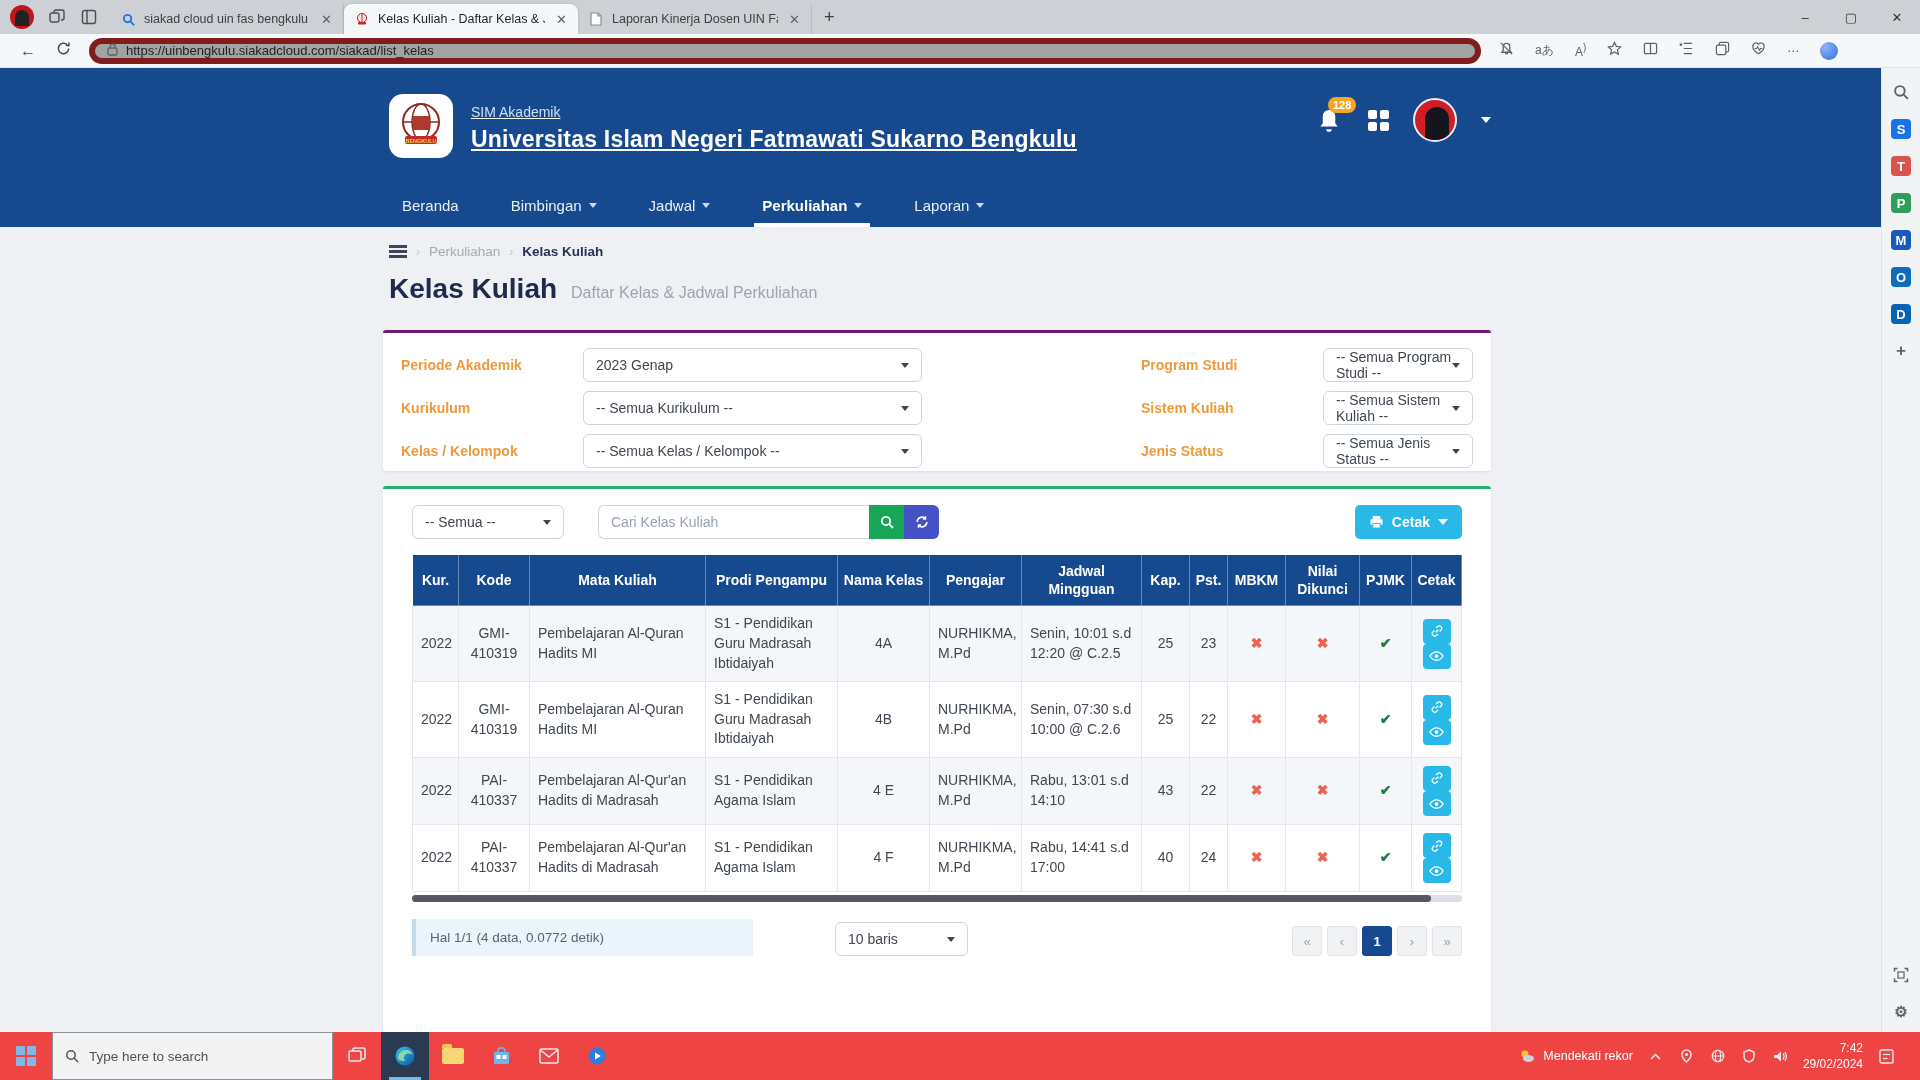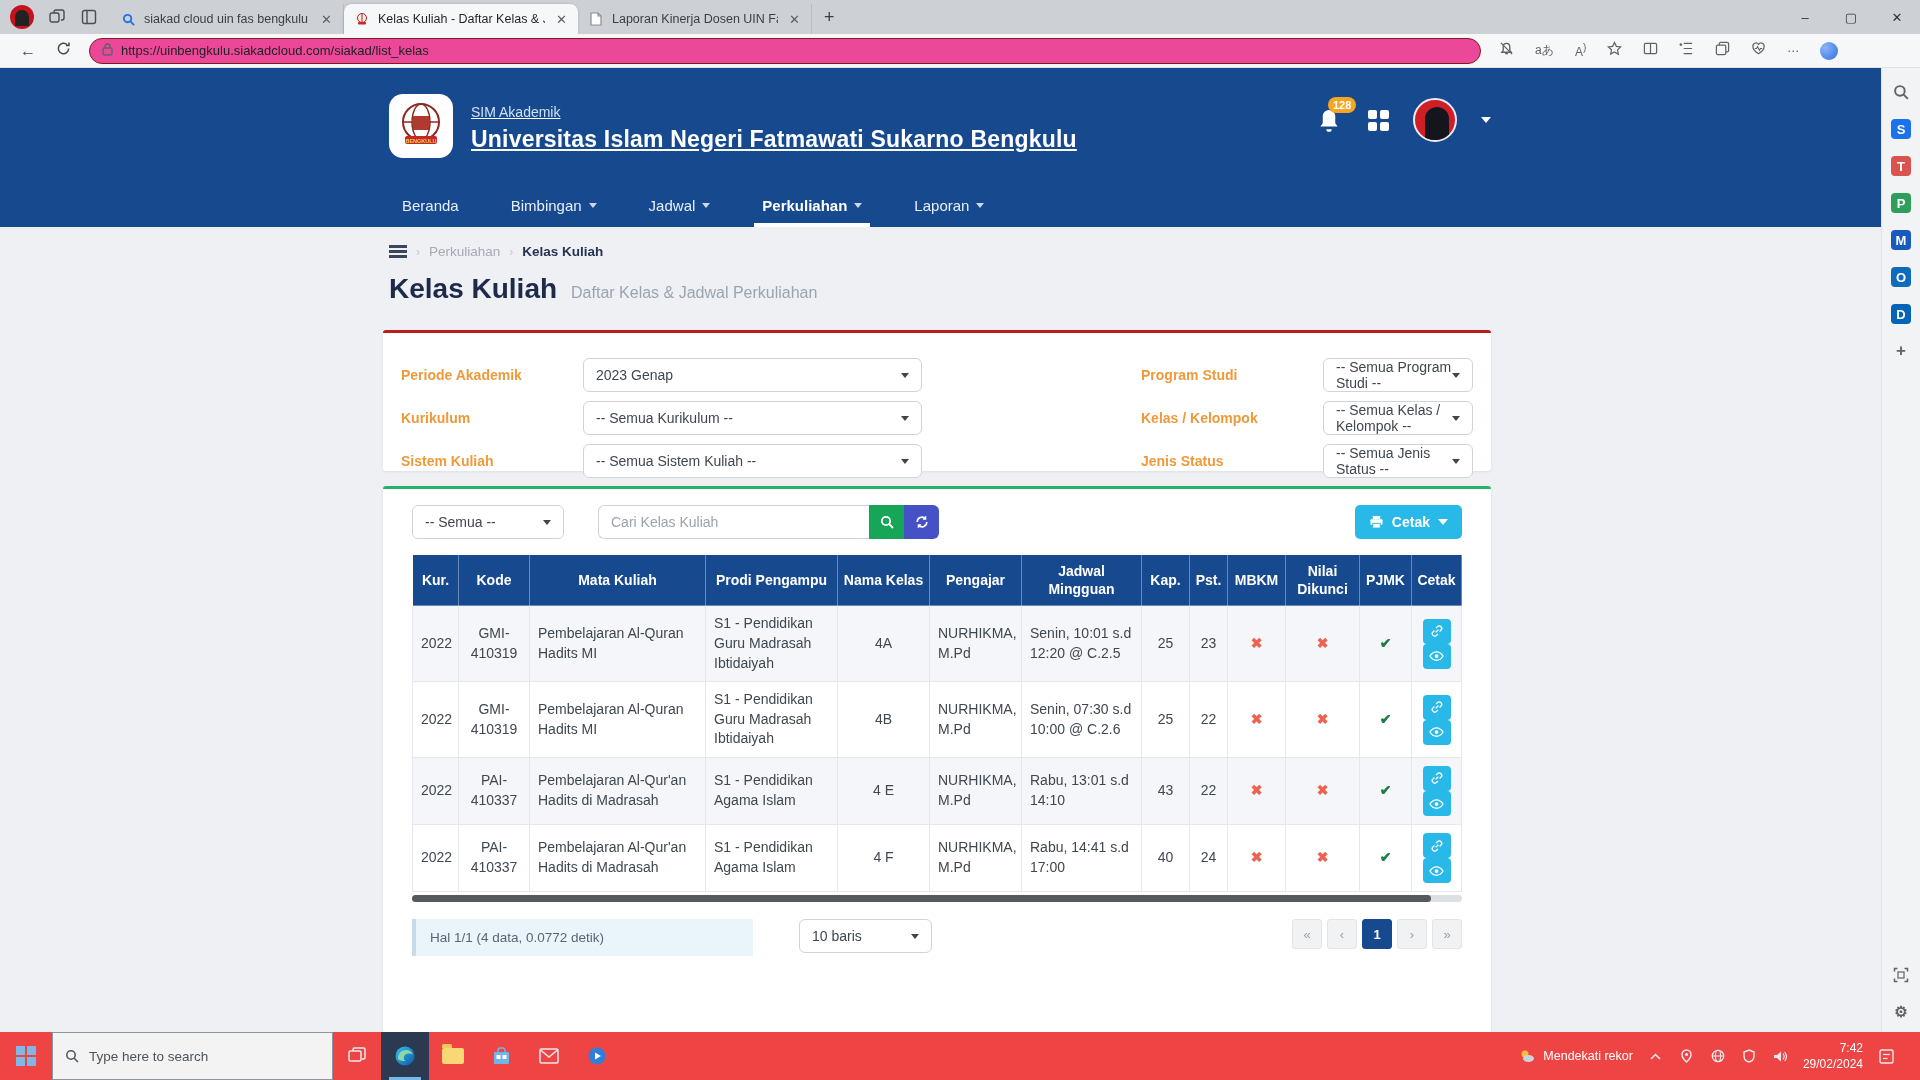--- a/index.html
+++ b/index.html
@@ -19,21 +19,21 @@
   .tab .title { flex:1; white-space:nowrap; overflow:hidden; }
   .tab .close { font-size:13px; color:#5d6065; padding:0 3px; }
   .fav { width:16px; height:16px; flex:0 0 16px; display:flex; align-items:center; justify-content:center; }
   .newtab { font-size:18px; color:#3b3e43; padding:0 12px; }
   .win-controls { margin-left:auto; display:flex; height:34px; }
   .win-btn { width:46px; height:34px; display:flex; align-items:center; justify-content:center; font-size:13px; color:#333; }
 
   
   .toolbar { position:absolute; top:34px; left:0; width:1920px; height:34px; background:#f6f7f8; border-bottom:1px solid #dfe1e5; display:flex; align-items:center; padding:0 10px; }
   .nav-ico { font-size:16px; color:#46494e; padding:0 10px; }
-  .urlbar { margin-left:8px; width:1392px; height:26px; background:#ec4899; border:1px solid #7f1d1d; border-radius:13px; display:flex; align-items:center; padding:0 12px; gap:8px; }
+  .urlbar { margin-left:8px; width:1392px; height:26px; background:#a3a3a3; border:6px solid #7f1d1d; border-radius:13px; display:flex; align-items:center; padding:0 12px; gap:8px; }
   .urlbar .url { font-size:13px; color:#202124; }
   .tool-icons { display:flex; align-items:center; gap:21px; margin-left:18px; color:#5f6368; }
   .tool-icons .txt { font-size:12px; color:#5f6368; }
   .copilot-dot { width:18px; height:18px; border-radius:50%; background:radial-gradient(circle at 30% 30%, #8ab4f8, #2f6fde); }
 
   
   .edge-rail { position:absolute; top:68px; right:0; width:39px; height:964px; background:#f2f3f5; border-left:1px solid #e1e3e6; display:flex; flex-direction:column; align-items:center; padding:14px 0 10px; gap:17px; }
   .rail-ico { width:20px; height:20px; display:flex; align-items:center; justify-content:center; font-size:13px; font-weight:bold; border-radius:4px; color:#fff; }
   .rail-spacer { flex:1; }
 
@@ -63,21 +63,21 @@
   .crumb-sep { color:#c2c8d0; font-size:12px; }
   .crumb-last { color:#273352; font-weight:bold; }
   .hamburger { width:18px; height:13px; border-top:3px solid #3c465a; border-bottom:3px solid #3c465a; position:relative; }
   .hamburger::after { content:""; position:absolute; top:2px; left:0; width:100%; height:3px; background:#3c465a; }
 
   .page-head { position:absolute; top:205px; left:389px; display:flex; align-items:baseline; gap:14px; }
   .page-title { font-size:28px; font-weight:bold; color:#1e2a4a; }
   .page-sub { font-size:16px; color:#9aa5b1; }
 
   .card { position:absolute; left:383px; width:1108px; background:#fff; border-radius:3px; box-shadow:0 1px 3px rgba(20,40,80,.08); }
-  .card.filters { top:262px; height:141px; border-top:3px solid #b91c1c; padding:25px 18px; }
+  .card.filters { top:262px; height:141px; border-top:3px solid #701a75; padding:15px 18px; }
   .card.list { top:418px; height:581px; border-top:3px solid #24b36b; padding:16px 29px; }
 
   .filter-grid { display:grid; grid-template-columns:521px 1fr; column-gap:219px; row-gap:9px; }
   .f-row { display:flex; align-items:center; }
   .f-label { width:182px; font-size:14px; font-weight:bold; color:#ee9a3a; }
   .sel { flex:1; height:34px; border:1px solid #ced4da; border-radius:6px; background:#fff; display:flex; align-items:center; padding:0 12px; font-size:14px; color:#3f4750; position:relative; }
   .sel .sel-caret { margin-left:auto; width:0; height:0; border-left:4px solid transparent; border-right:4px solid transparent; border-top:5px solid #444; }
 
   .list-toolbar { display:flex; align-items:center; }
   .sel.scope { flex:none; width:152px; margin-right:34px; }
@@ -96,21 +96,21 @@
   table.grid tr:nth-child(odd) td { background:#f4f6f9; }
   td.c, th.c { text-align:center; }
   td.l { text-align:left; }
   .mark-x { color:#ec6351; font-weight:bold; font-size:14px; }
   .mark-check { color:#1e7d45; font-weight:bold; font-size:14px; }
   .act-btn { width:28px; height:25px; background:#29b9e8; border:none; border-radius:4px; display:inline-flex; align-items:center; justify-content:center; margin:0 2px; }
 
   .hscroll { margin-top:3px; height:7px; background:#dcdfe3; border-radius:4px; position:relative; }
   .hscroll .thumb { position:absolute; left:0; top:0; height:7px; width:97%; background:#56595e; border-radius:4px; }
 
-  .list-footer { display:flex; align-items:flex-start; margin-top:17px; }
+  .list-footer { display:flex; align-items:flex-end; margin-top:17px;gap:36px; }
   .info-box { width:341px; height:37px; background:#eaf4fb; border-left:4px solid #c7dcea; display:flex; align-items:center; padding-left:14px; font-size:13.5px; color:#5a6570; }
   .sel.rows { flex:none; width:133px; margin-left:46px; }
   .pagination { margin-left:auto; display:flex; gap:5px; }
   .page-btn { min-width:30px; height:30px; border:1px solid #e2e4e8; background:#f1f2f4; color:#9aa1a9; font-size:13px; border-radius:3px; display:flex; align-items:center; justify-content:center; }
   .page-btn.active { background:#17498F; border-color:#17498F; color:#fff; font-weight:bold; }
 
   
   .taskbar { position:absolute; bottom:0; left:0; width:1920px; height:48px; background:#ef4444; display:flex; align-items:stretch; color:#fff; }
   .tb-btn { width:52px; display:flex; align-items:center; justify-content:center; }
   .win-logo { display:grid; grid-template-columns:9px 9px; grid-template-rows:9px 9px; gap:2px; }
@@ -365,30 +365,30 @@
             </div>
         </div>
         <div class="f-row">
           <span class="f-label">Kurikulum</span>
           <div class="sel">
               <span>-- Semua Kurikulum --</span>
               <span class="sel-caret"></span>
             </div>
         </div>
         <div class="f-row">
+          <span class="f-label">Sistem Kuliah</span>
+          <div class="sel">
+              <span>-- Semua Sistem Kuliah --</span>
+              <span class="sel-caret"></span>
+            </div>
+        </div>
+        <div class="f-row">
           <span class="f-label">Kelas / Kelompok</span>
           <div class="sel">
               <span>-- Semua Kelas / Kelompok --</span>
-              <span class="sel-caret"></span>
-            </div>
-        </div>
-        <div class="f-row">
-          <span class="f-label">Sistem Kuliah</span>
-          <div class="sel">
-              <span>-- Semua Sistem Kuliah --</span>
               <span class="sel-caret"></span>
             </div>
         </div>
         <div class="f-row">
           <span class="f-label">Jenis Status</span>
           <div class="sel">
               <span>-- Semua Jenis Status --</span>
               <span class="sel-caret"></span>
             </div>
         </div>

